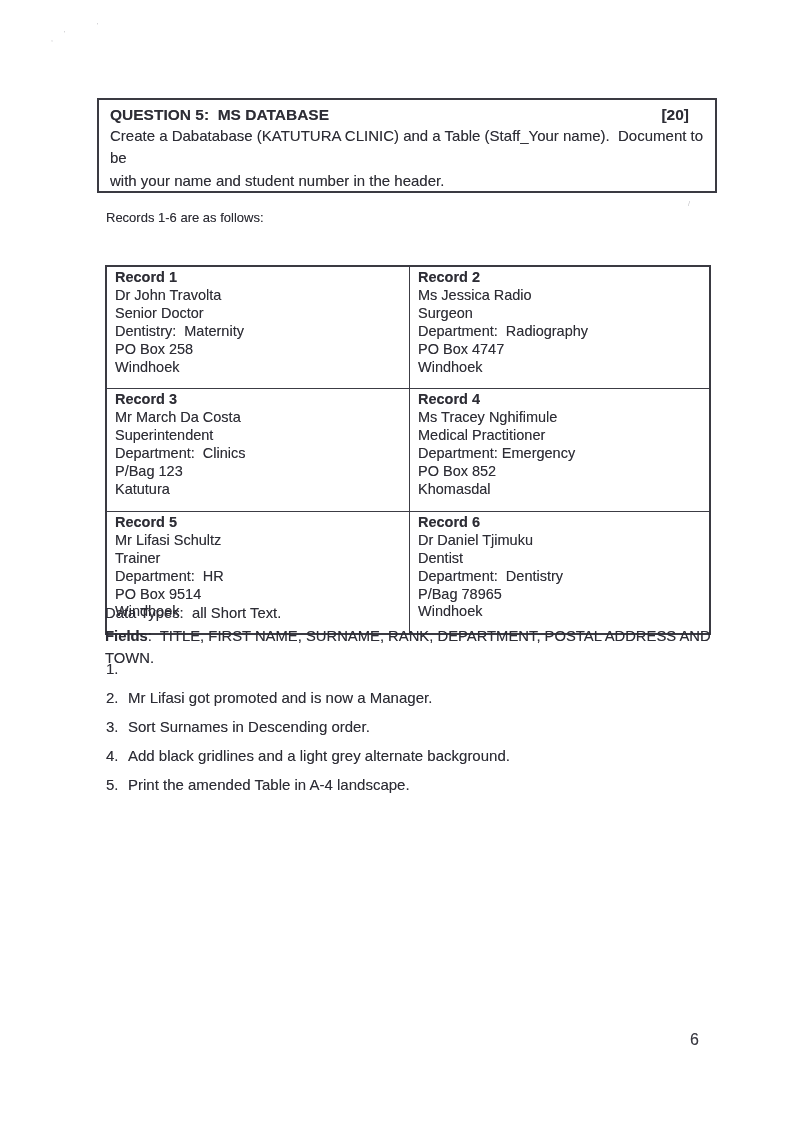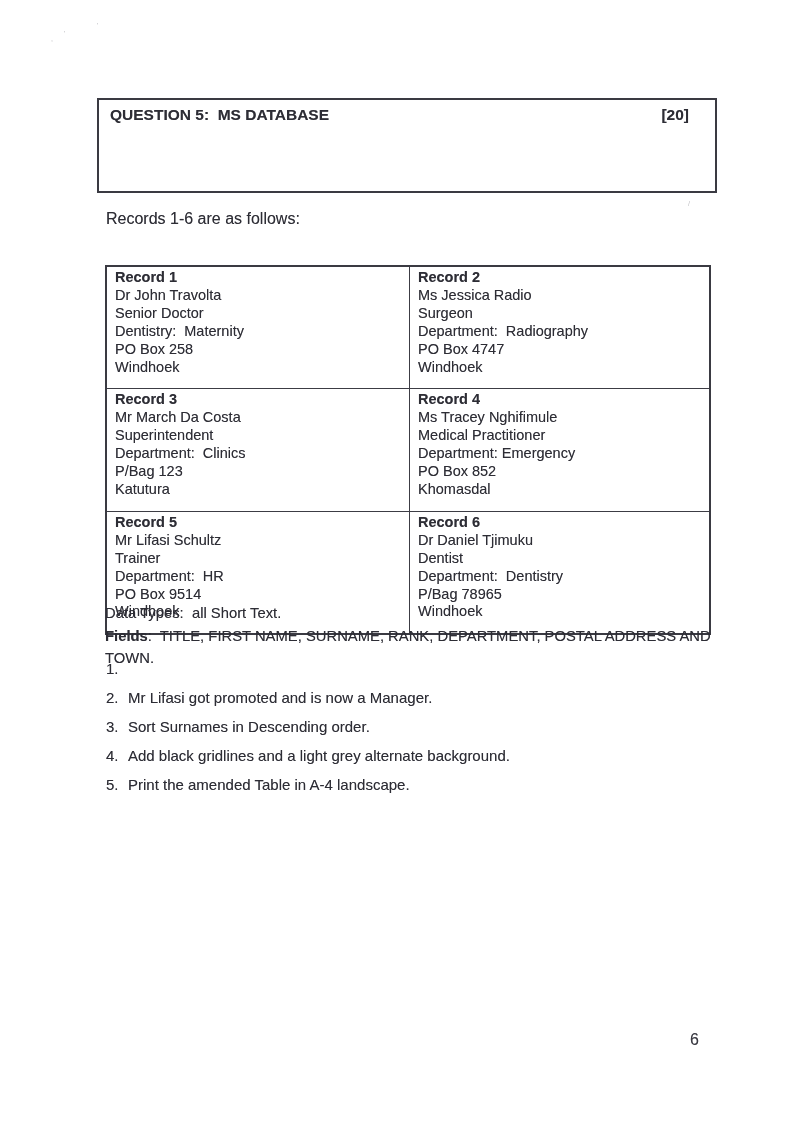--- a/index.html
+++ b/index.html
@@ -34,21 +34,21 @@
   }
   .qbox-body {
     padding: 0 11px;
     font-size: 15px;
     line-height: 22.3px;
   }
 
   .intro {
     position: absolute;
     left: 106px; top: 210px;
-    font-size: 16px;
+    font-size: 13px;
   }
 
   
   .records-table {
     position: absolute;
     left: 105px; top: 265px;
     border-collapse: collapse;
     table-layout: fixed;
   }
   .records-table td {
@@ -105,20 +105,22 @@
   <span class="speck" style="left:64px; top:30px;">'</span>
   <span class="speck" style="left:51px; top:35px;">,</span>
   <span class="speck" style="left:688px; top:200px;">/</span>
 
   <div class="question-box">
     <div class="qbox-titlerow">
       <span class="pre">QUESTION 5:  MS DATABASE</span>
       <span>[20]</span>
     </div>
     <div class="qbox-body">
+      <div class="pre">Create a Dabatabase (KATUTURA CLINIC) and a Table (Staff_Your name).  Document to be</div>
+      <div class="pre">with your name and student number in the header.</div>
     </div>
   </div>
 
   <div class="intro">Records 1-6 are as follows:</div>
 
   <table class="records-table">
     <tbody>
       <tr>
         <td class="col-l">
           <div class="rec-title pre">Record 1</div>

